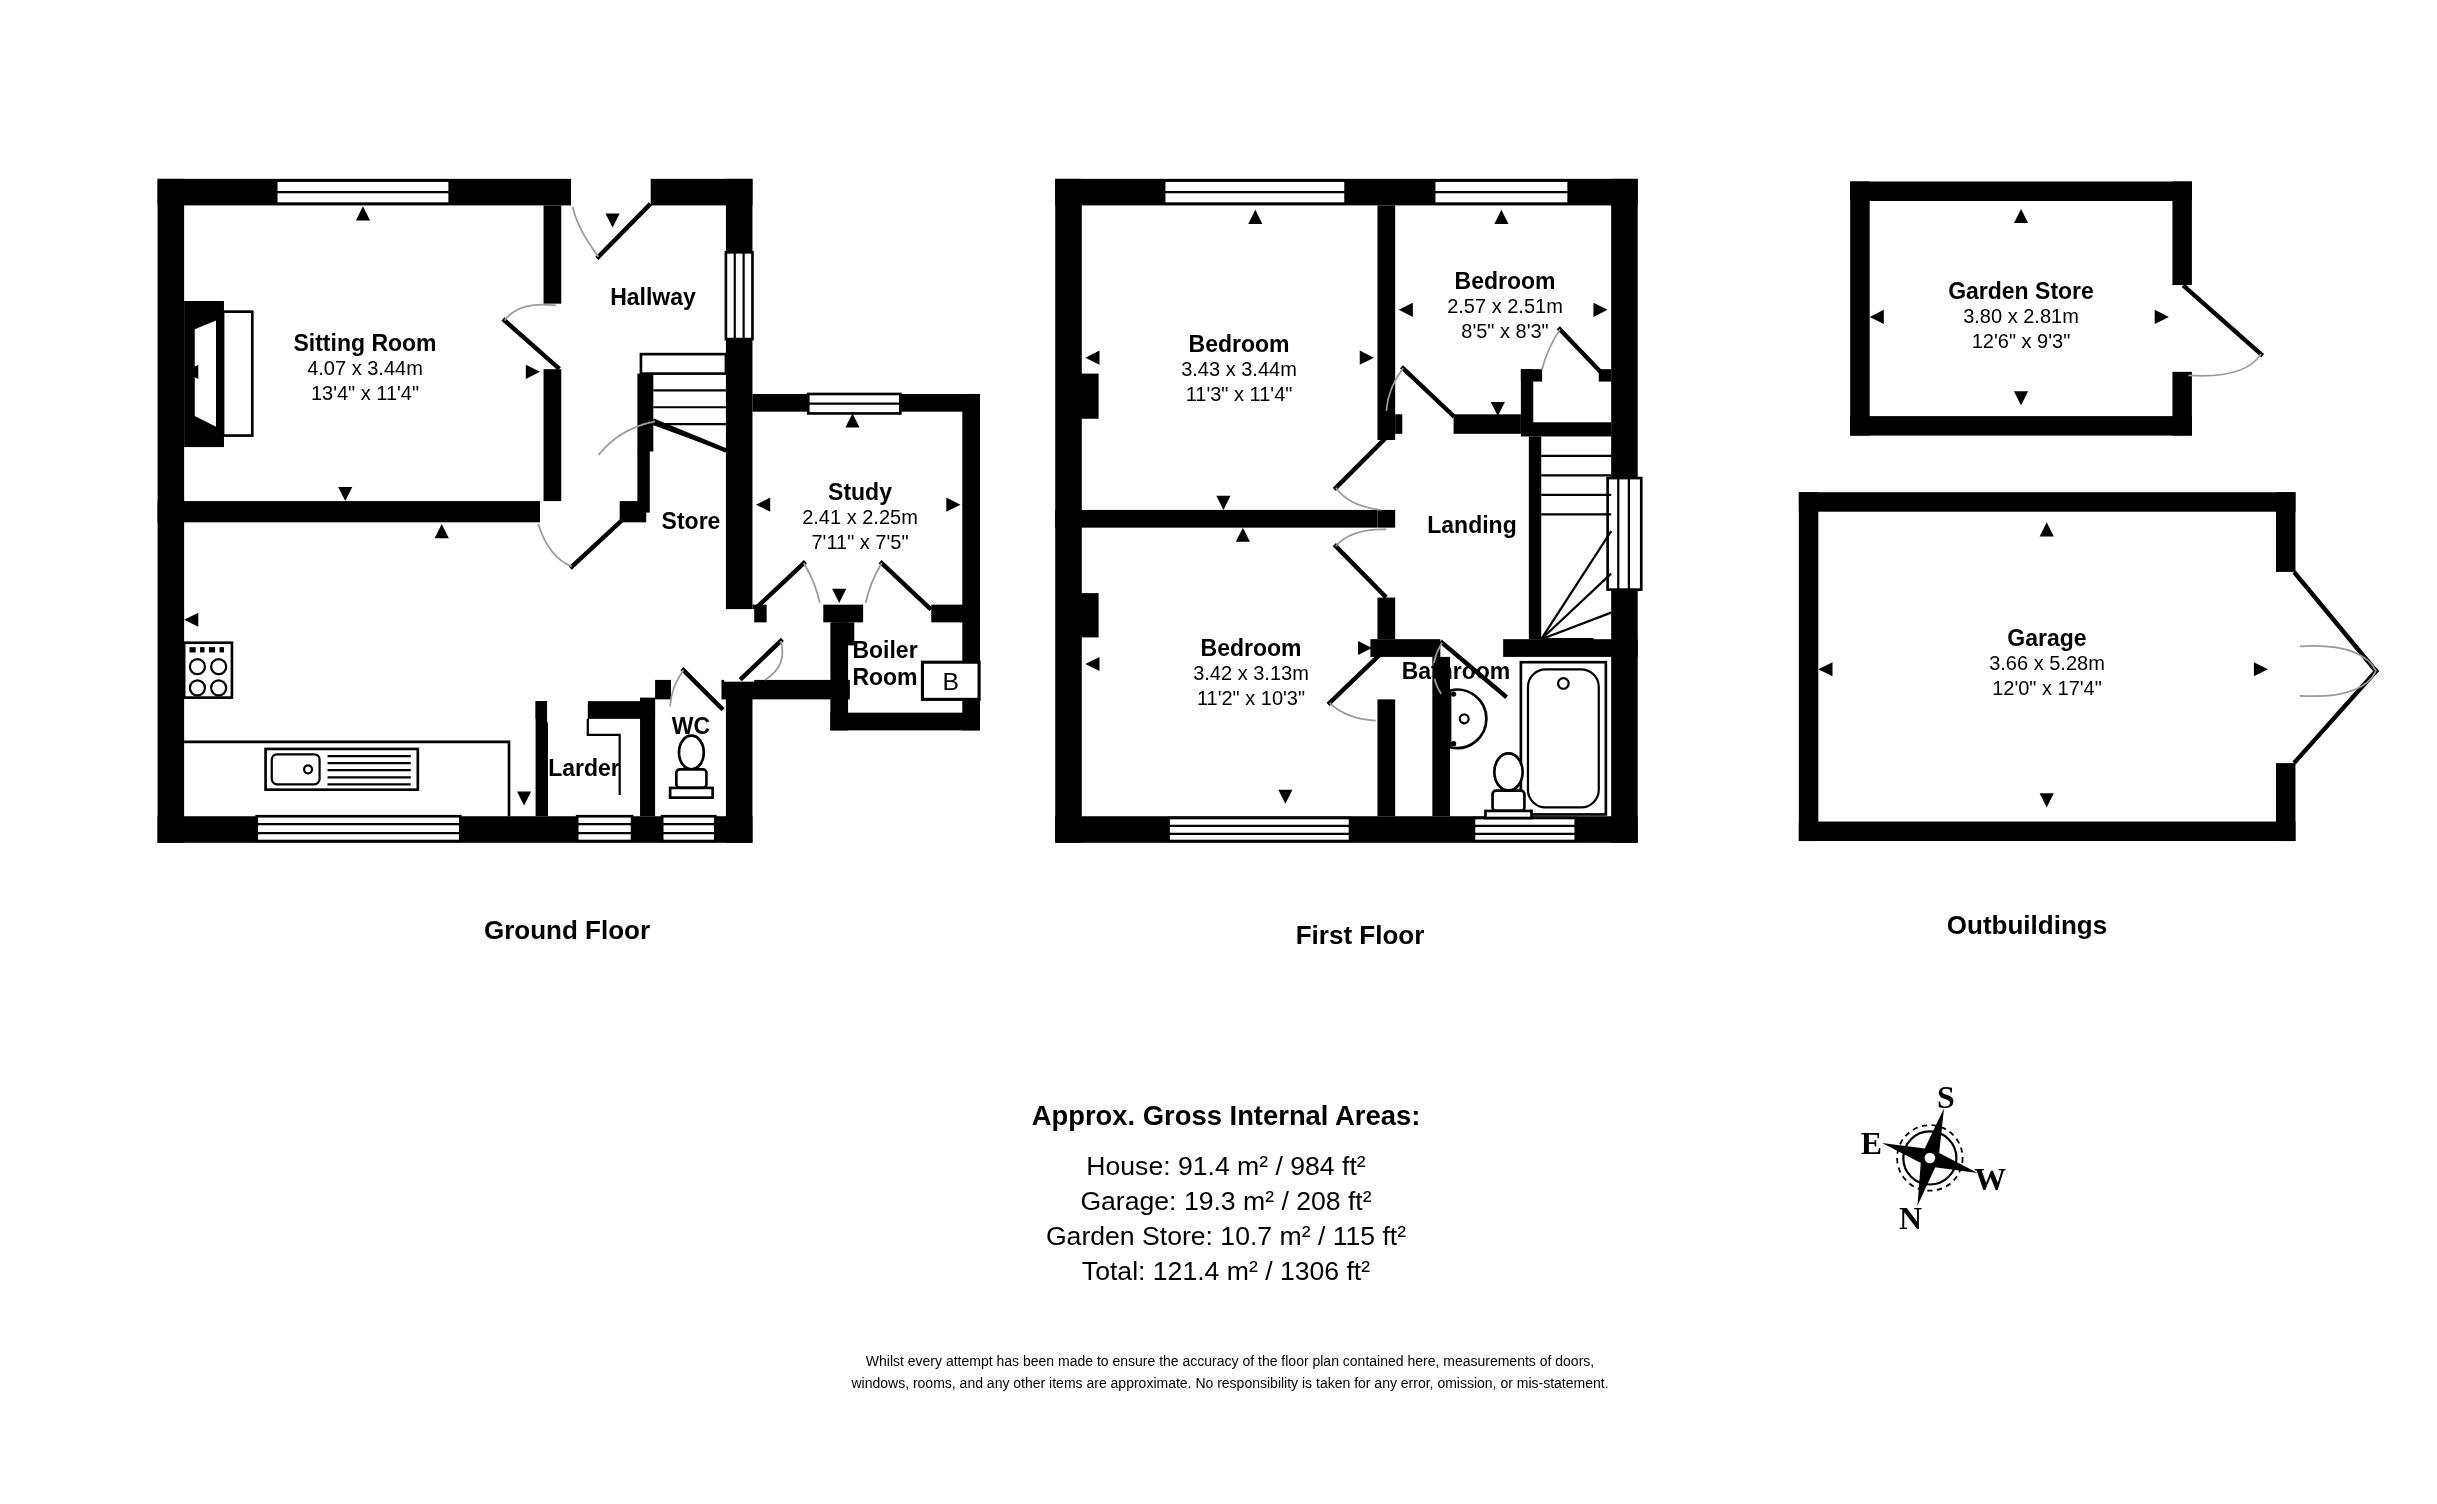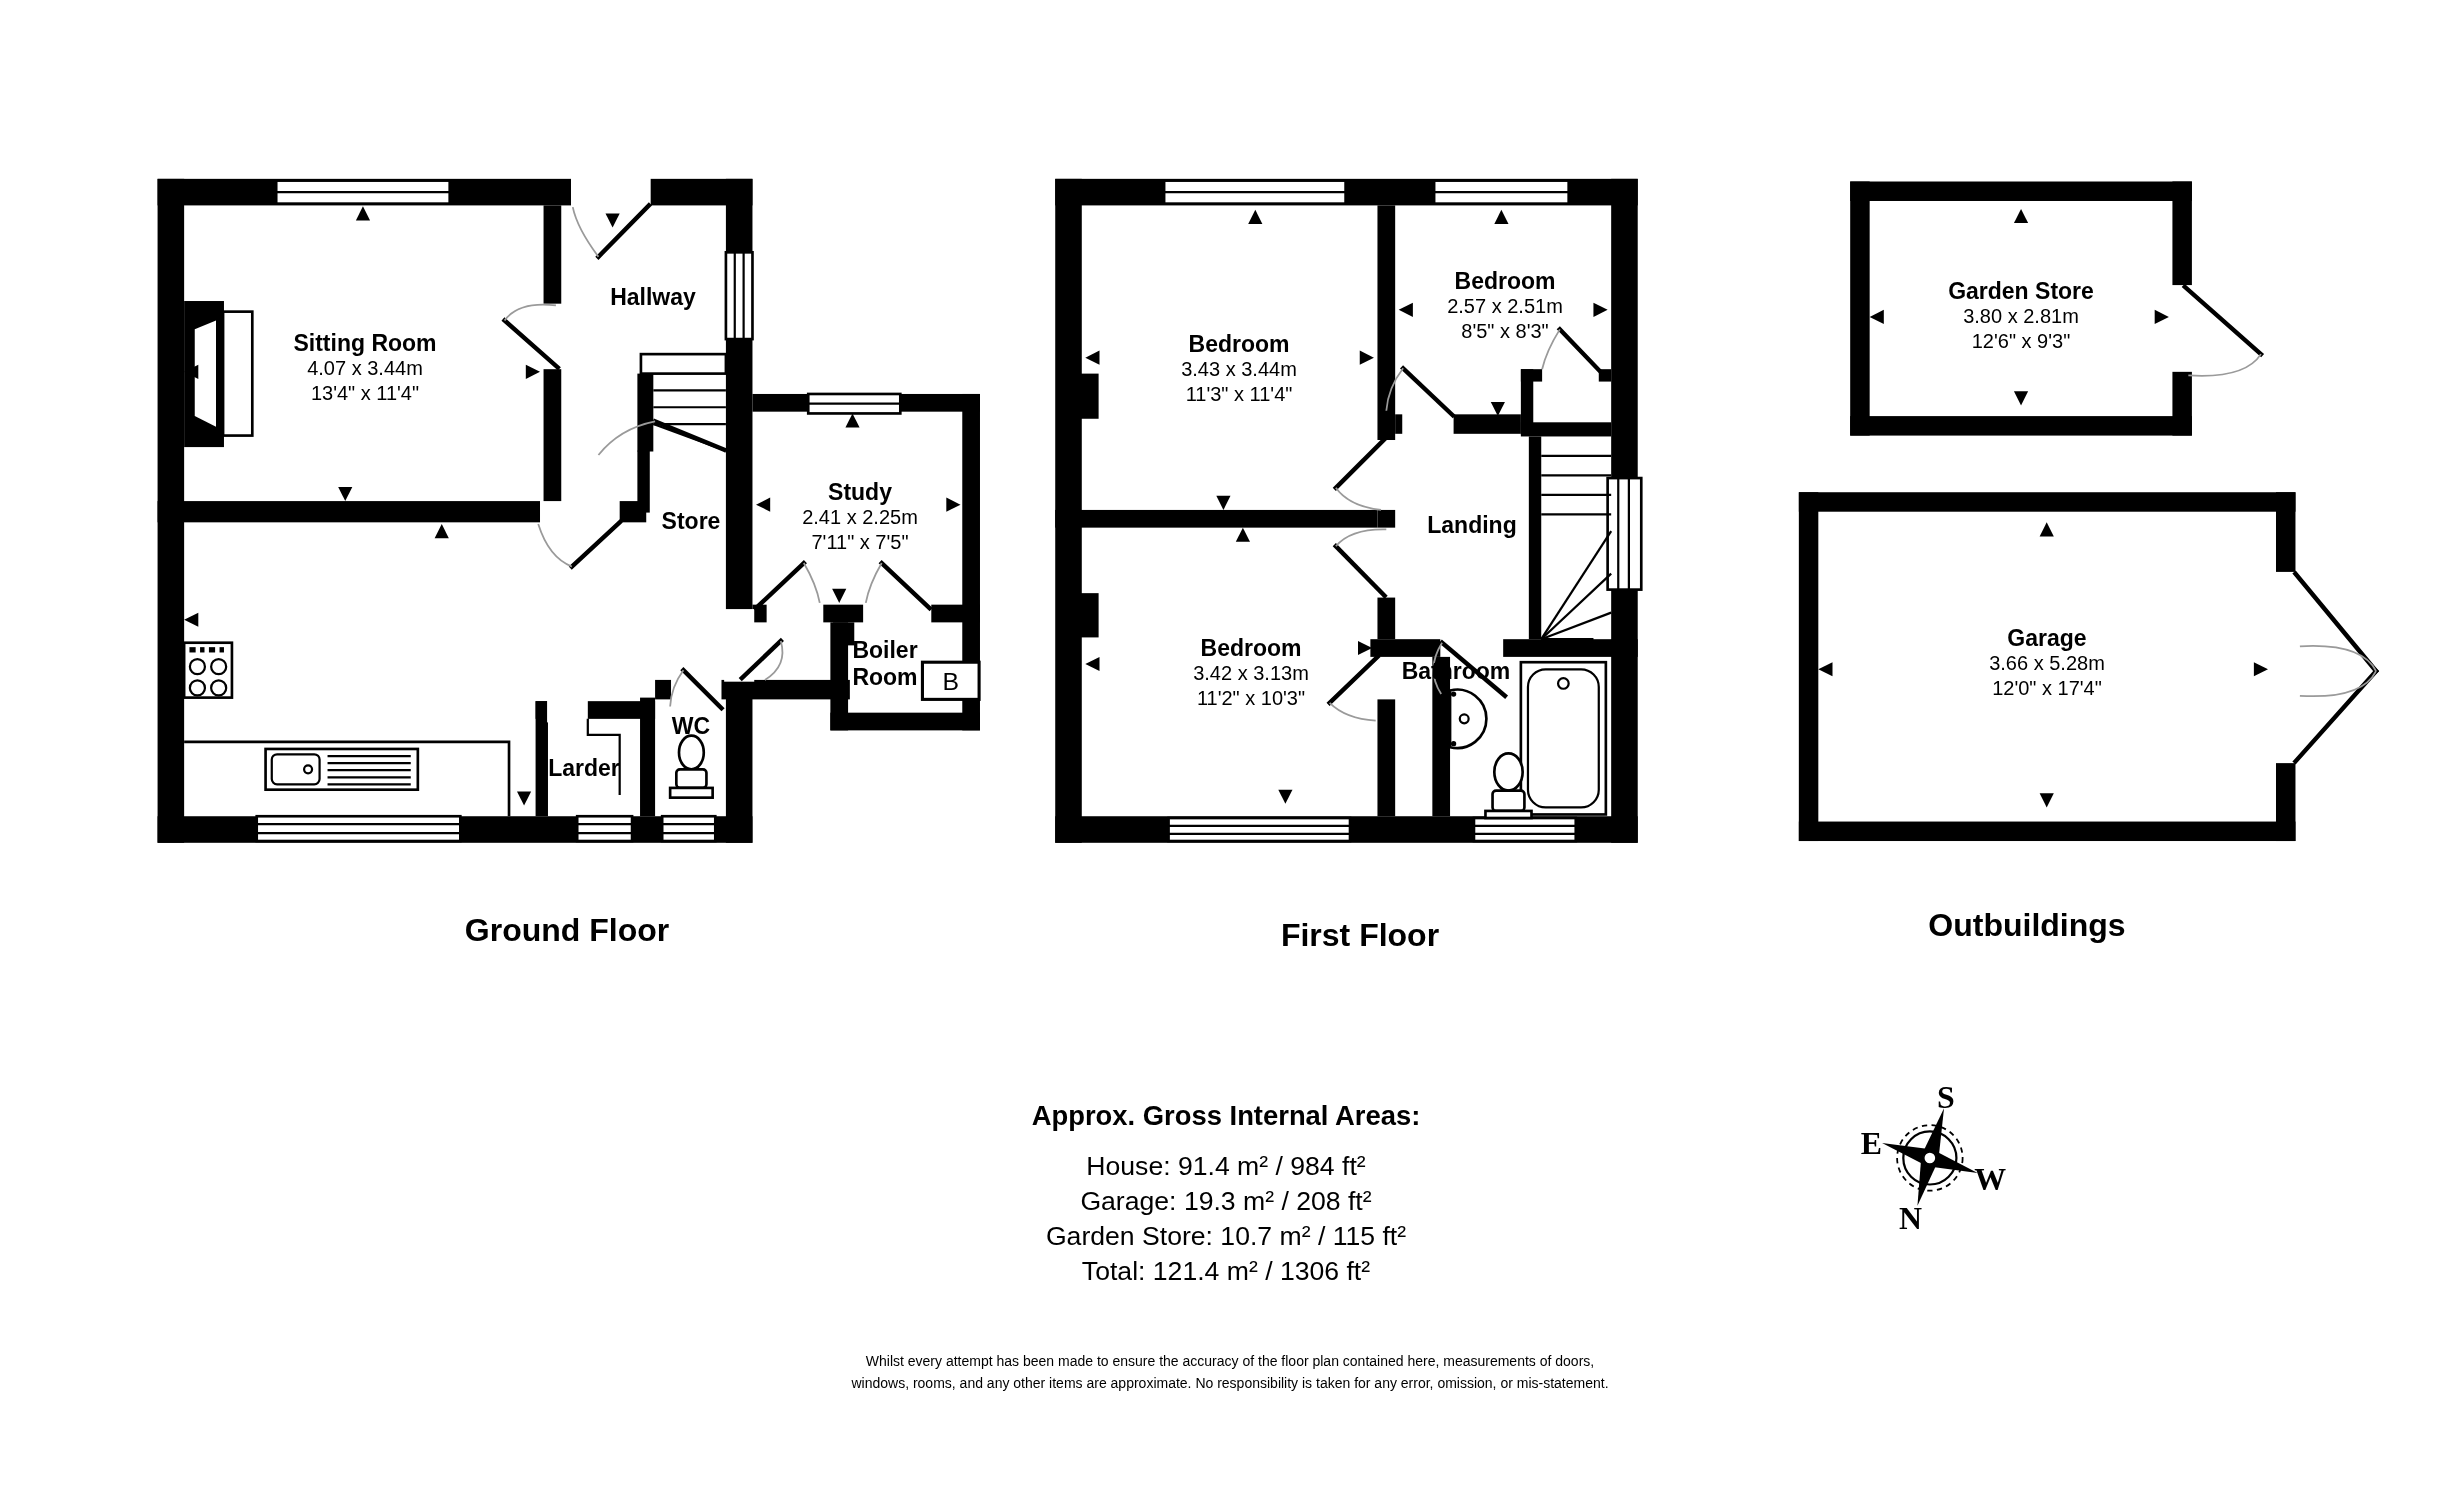--- a/index.html
+++ b/index.html
@@ -3,21 +3,21 @@
 <meta charset="utf-8">
 <style>
   html,body{margin:0;padding:0;background:#ffffff;}
   #canvas{position:relative;width:2438px;height:1505px;background:#ffffff;overflow:hidden;
           font-family:"Liberation Sans",sans-serif;color:#000;}
   #plan-svg{position:absolute;left:0;top:0;}
   .lbl{position:absolute;transform:translate(-50%,-50%);text-align:center;white-space:nowrap;line-height:25px;}
   .room-name{font-weight:bold;font-size:23px;}
   .room-dim{font-size:20px;}
   .wrap{white-space:normal;width:103px;line-height:27.4px;}
-  .floor-title{position:absolute;transform:translate(-50%,-50%);font-weight:bold;font-size:32px;white-space:nowrap;}
+  .floor-title{position:absolute;transform:translate(-50%,-50%);font-weight:bold;font-size:26px;white-space:nowrap;}
   .areas-heading{position:absolute;transform:translate(-50%,-50%);font-weight:bold;font-size:27.4px;white-space:nowrap;}
   .areas-lines{position:absolute;transform:translate(-50%,-50%);font-size:26.6px;line-height:35px;text-align:center;white-space:nowrap;}
   .disclaimer{position:absolute;transform:translate(-50%,-50%);font-size:14px;line-height:22px;text-align:center;white-space:nowrap;}
   .wall{fill:#000;stroke:none;}
   .openg{fill:#fff;stroke:none;}
   .win{fill:#fff;stroke:#000;stroke-width:3;}
   .wline{stroke:#000;stroke-width:2.5;}
   .leaf{stroke:#000;stroke-width:5;fill:none;stroke-linecap:square;}
   .arc{stroke:#9a9a9a;stroke-width:2;fill:none;}
   .fix{fill:#fff;stroke:#000;stroke-width:3;}

